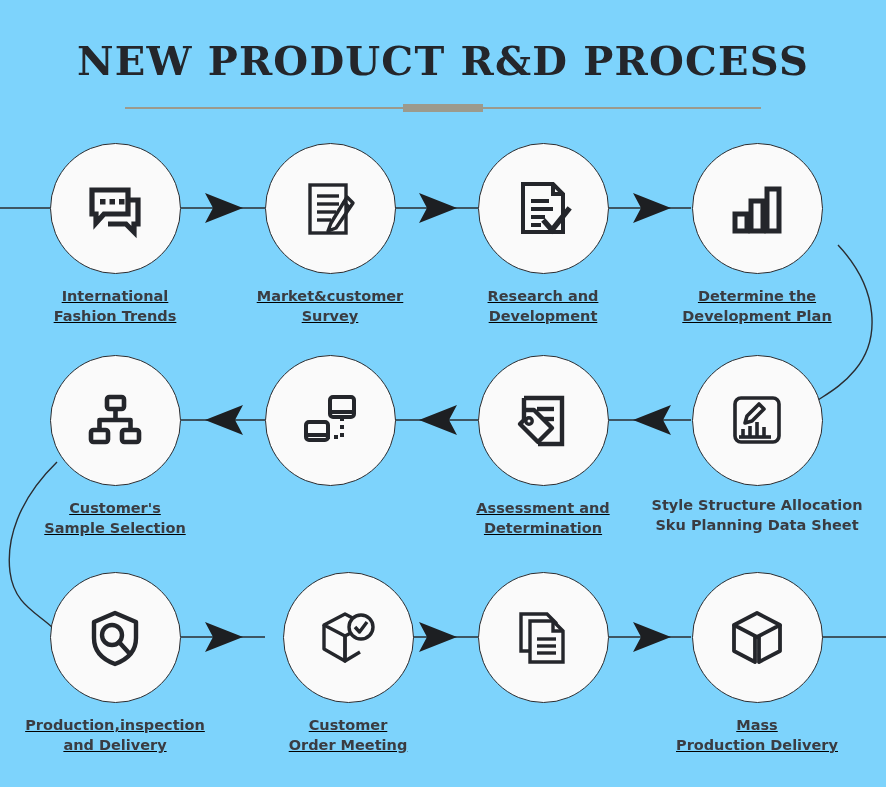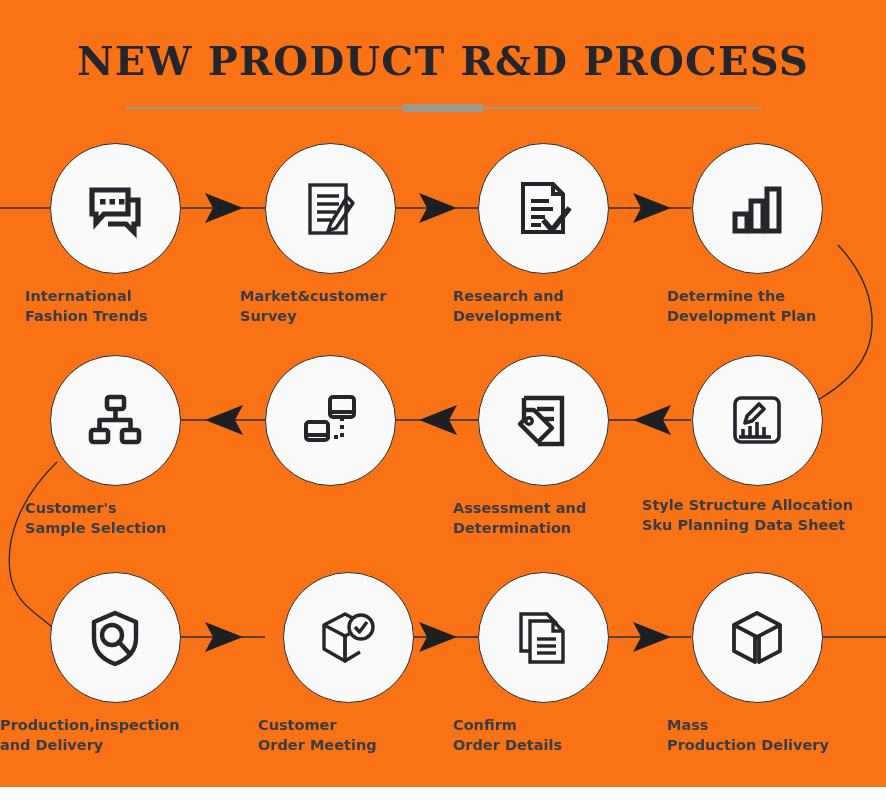--- a/index.html
+++ b/index.html
@@ -4,21 +4,21 @@
 <style>
   html, body {
     margin: 0;
     padding: 0;
     background: #ffffff;
   }
   #page {
     position: relative;
     width: 886px;
     height: 800px;
-    background: #f97316;
+    background: #7dd3fc;
     overflow: hidden;
     font-family: "DejaVu Sans", sans-serif;
   }
   #bottom-strip {
     position: absolute;
     left: 0;
     bottom: 0;
     width: 886px;
     height: 13px;
     background: #ffffff;
@@ -71,21 +71,22 @@
     top: 0;
     width: 886px;
     height: 800px;
   }
 
   
   .node {
     position: absolute;
     width: 180px;
     margin-left: -90px;
-    text-align: left;
+    text-align: center;
+    text-decoration: underline;
   }
   .circle {
     position: relative;
     width: 131px;
     height: 131px;
     margin: 0 auto;
     border: 1.4px solid #2a2c30;
     border-radius: 50%;
     background: #fafafa;
     box-sizing: border-box;
@@ -336,22 +337,20 @@
         <g fill="none" stroke="#24262b" stroke-width="3.4" stroke-linejoin="miter">
           <path d="M10,8 H36 L45,17 V45 H10 Z" fill="#fafafa"></path>
           <path d="M19,15 H42 L52,25 V56 H19 Z" fill="#fafafa"></path>
           <path d="M42,15 V25 H52"></path>
           <line x1="26" y1="33" x2="45" y2="33"></line>
           <line x1="26" y1="40" x2="45" y2="40"></line>
           <line x1="26" y1="47" x2="45" y2="47"></line>
         </g>
       </svg>
     </div>
-    <div class="label">Confirm
-Order Details</div>
   </div>
 
   <div class="node" style="left:757px; top:572px;">
     <div class="circle">
       <svg width="62" height="62" viewBox="0 0 62 62">
         <g fill="none" stroke="#24262b" stroke-width="3.8" stroke-linejoin="round">
           <path d="M31,6 L54,18 L31,30 L8,18 Z"></path>
           <path d="M8,18 V44 L29,55 V29"></path>
           <path d="M54,18 V44 L33,55 V29"></path>
         </g>

